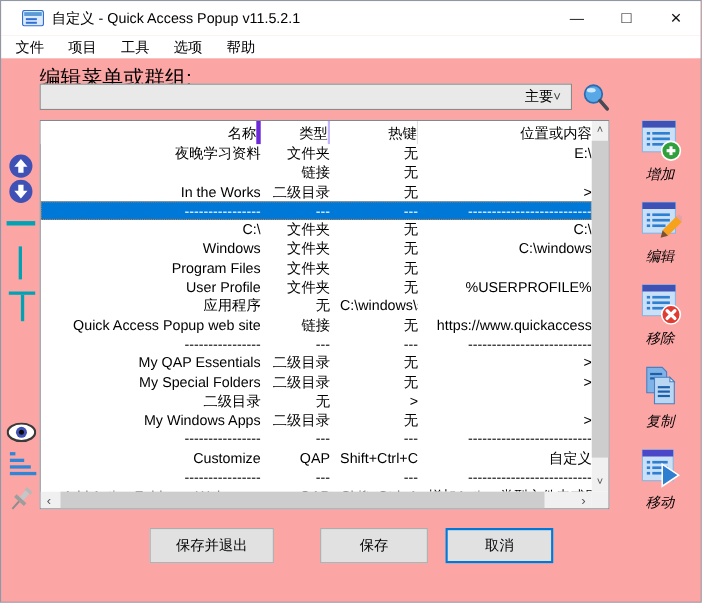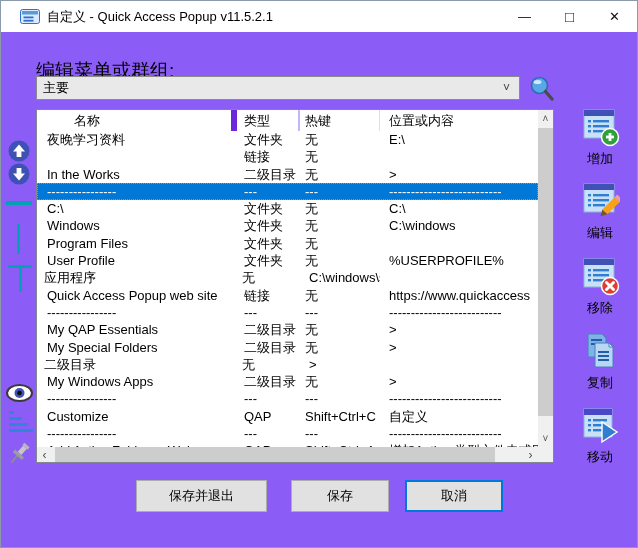--- a/index.html
+++ b/index.html
@@ -1,42 +1,42 @@
 <!DOCTYPE html>
 <html><head>
 <meta charset="utf-8">
 <style>
   * { margin:0; padding:0; box-sizing:border-box; }
   html,body { width:638px; height:548px; font-family:"Liberation Sans","DejaVu Sans",sans-serif; }
-  .window { position:relative; width:638px; height:548px; background:#8b5cf6; border:1px solid #8a9aa8; overflow:hidden; }
+  .window { position:relative; width:638px; height:548px; background:#fca5a5; border:1px solid #8a9aa8; overflow:hidden;text-align:right; }
 
   
   .titlebar { position:absolute; top:0; left:0; right:0; height:31px; background:#ffffff; display:flex; align-items:center; }
   .app-icon { margin-left:19px; width:20px; height:15px; flex:0 0 auto; }
   .title-text { margin-left:7px; font-size:13px; color:#000; white-space:nowrap; }
   .win-controls { margin-left:auto; display:flex; height:31px; }
   .win-btn { width:45px; height:31px; display:flex; align-items:center; justify-content:center; font-size:13px; color:#111; cursor:default; }
   .win-btn.max { font-size:15px; }
 
   
   .menubar { position:absolute; top:31px; left:0; right:0; height:21px; background:#ffffff; display:flex; align-items:center; padding-left:2px; }
   .menu-item { font-size:13px; color:#000; padding:2px 11px; white-space:nowrap; }
 
   
   .combo-label { position:absolute; left:35px; top:57px; font-size:19px; color:#000; }
-  .combo { position:absolute; left:35px; top:75px; width:484px; height:24px; background:#e9e9e9; border:1px solid #8a8a8a; display:flex; align-items:center;gap:12px; }
+  .combo { position:absolute; left:35px; top:75px; width:484px; height:24px; background:#e9e9e9; border:1px solid #8a8a8a; display:flex; align-items:center; }
   .combo-value { font-size:13px; padding-left:6px; flex:1; }
   .combo-chevron { font-size:12px; color:#444; padding-right:9px; }
   .search-btn { position:absolute; left:527px; top:74px; width:28px; height:28px; }
 
   
   .listview { position:absolute; left:35px; top:108px; width:518px; height:354px; background:#ffffff; border:1px solid #828790; }
   .lv-header { display:grid; grid-template-columns:200px 63px 80px 1fr; height:21px; align-items:center; background:#ffffff; width:501px; }
   .th { font-size:13px; color:#000; height:21px; line-height:21px; white-space:nowrap; overflow:hidden; }
-  .th.h1 { padding-left:10px; border-right:6px solid #6d28d9;margin-left:27px; }
+  .th.h1 { padding-left:10px; border-right:4px solid #6d28d9;margin-left:27px; }
   .th.h2 { padding-left:7px;  border-right:2px solid #c4b5fd; }
   .th.h3 { padding-left:5px;  border-right:1px solid #e0e0e0; }
   .th.h4 { padding-left:9px; }
   .lv-rows { position:absolute; left:0; top:21px; width:501px; height:316px; overflow:hidden; }
   .tr { display:grid; grid-template-columns:200px 63px 80px 1fr; height:17.3px; align-items:center; }
   .td { font-size:13px; color:#000; white-space:nowrap; line-height:17.3px; }
   .td.c1 { padding-left:10px; overflow:hidden; }
   .td.c2 { padding-left:7px; overflow:visible; }
   .td.c3 { padding-left:5px; overflow:visible; }
   .td.c4 { padding-left:9px; overflow:hidden; }
@@ -69,31 +69,31 @@
   .lbtn.eye  { left:5px;  top:331px; width:27px; height:18px; }
   .bars-icon { left:8px;  top:358px; width:24px; height:24px; }
   .bars-icon .b { position:absolute; left:0; background:#2f86d6; height:3px; }
   .bars-icon .b1 { top:0;  width:5px; }
   .bars-icon .b2 { top:6px; width:13px; }
   .bars-icon .b3 { top:12px; width:19px; }
   .bars-icon .b4 { top:18px; width:24px; }
   .lbtn.pin  { left:5px;  top:388px; width:27px; height:30px; }
 
   
-  .rbtn { position:absolute; left:568px; width:62px; display:flex; flex-direction:column; align-items:center; }
+  .rbtn { position:absolute; left:568px; width:62px; display:flex; flex-direction:column; align-items:center;font-style:italic; }
   .rbtn .lbl { font-size:13px; color:#000; margin-top:3px; white-space:nowrap; }
   .rbtn.add    { top:106px; }
   .rbtn.edit   { top:180px; }
   .rbtn.remove { top:255px; }
   .rbtn.copy   { top:330px; }
   .rbtn.move   { top:404px; }
 
   
   .btn { position:absolute; top:479px; height:32px; background:#e1e1e1; border:1px solid #adadad; display:flex; align-items:center; justify-content:center; font-size:13px; color:#000; }
-  .btn.save-exit { left:135px; width:131px; }
+  .btn.save-exit { left:135px; width:113px; }
   .btn.save { left:290px; width:98px; }
   .btn.cancel { left:404px; width:98px; border:2px solid #0078d7; }
 </style>
 </head>
 <body>
 
 <div class="window">
 
   <div class="titlebar">
     <svg class="app-icon" viewBox="0 0 20 15">
@@ -103,20 +103,27 @@
       <rect x="3.5" y="10.8" width="10" height="1.8" fill="#2f6fd0"></rect>
     </svg>
     <span class="title-text">自定义 - Quick Access Popup v11.5.2.1</span>
     <div class="win-controls">
       <div class="win-btn">—</div>
       <div class="win-btn max">□</div>
       <div class="win-btn">✕</div>
     </div>
   </div>
 
+  <div class="menubar">
+    <span class="menu-item">文件</span>
+    <span class="menu-item">项目</span>
+    <span class="menu-item">工具</span>
+    <span class="menu-item">选项</span>
+    <span class="menu-item">帮助</span>
+  </div>
 
   <div class="combo-label">编辑菜单或群组:</div>
   <div class="combo">
     <span class="combo-value">主要</span>
     <span class="combo-chevron">˅</span>
   </div>
   <svg class="search-btn" viewBox="0 0 28 28">
     <circle cx="11.5" cy="10.5" r="8" fill="#58a8e8" stroke="#2b6cb0" stroke-width="1.6"></circle>
     <ellipse cx="9.5" cy="7" rx="4" ry="2" fill="#cfe8fb"></ellipse>
     <line x1="17.5" y1="16.5" x2="24" y2="24" stroke="#4a4a52" stroke-width="3.4" stroke-linecap="round"></line>

